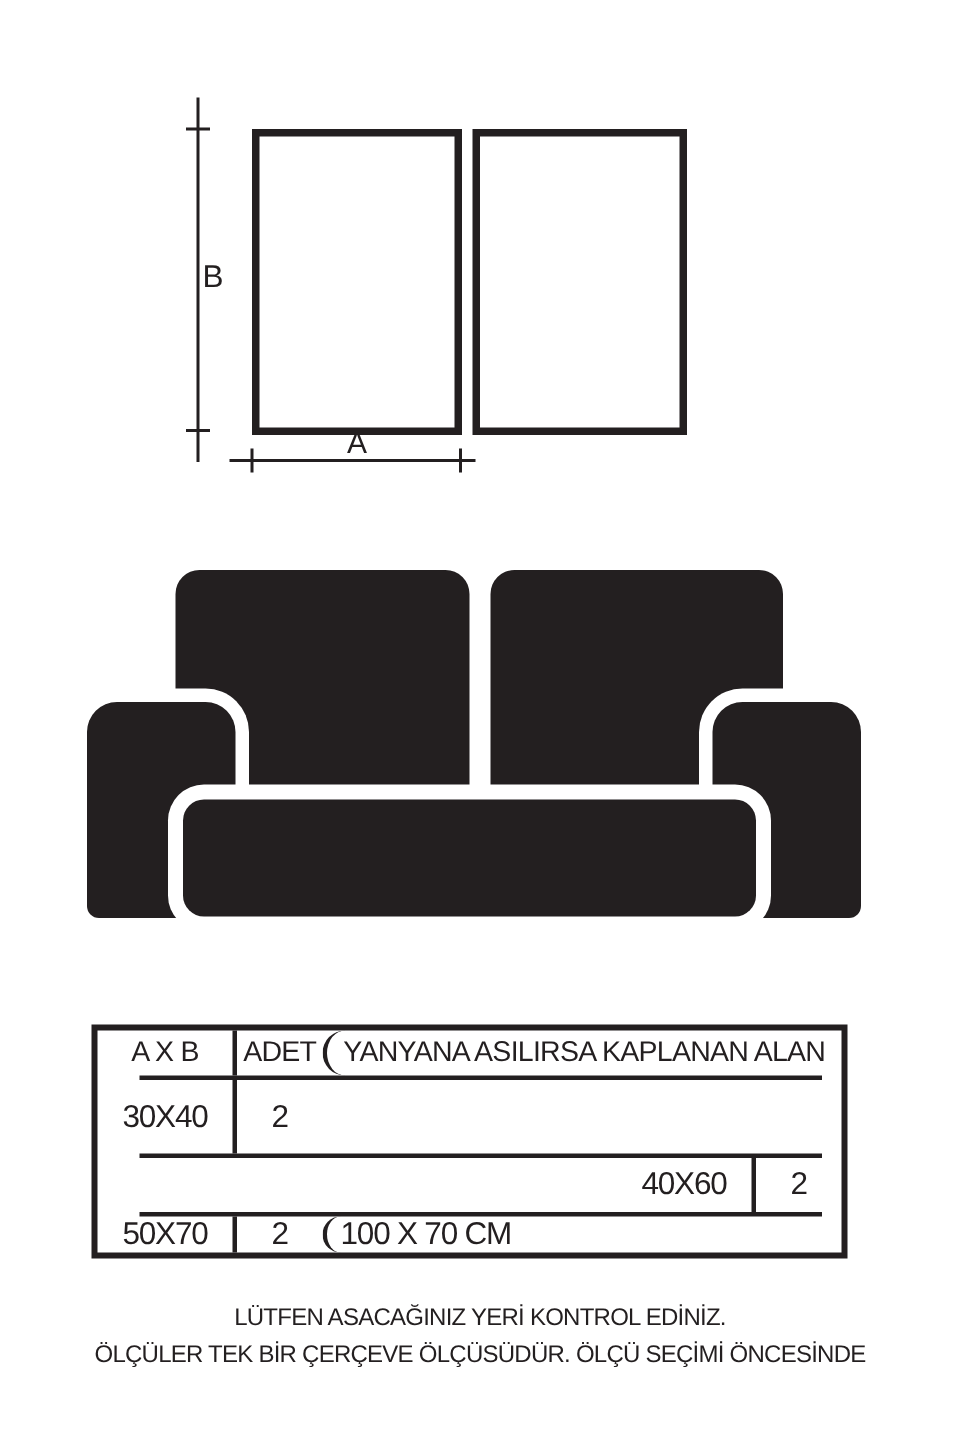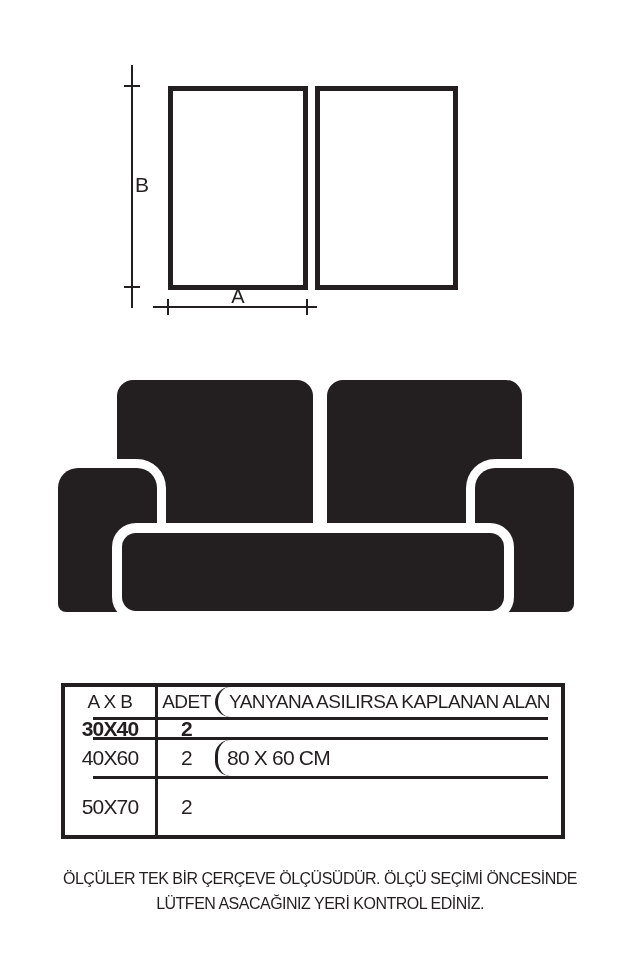--- a/index.html
+++ b/index.html
@@ -55,21 +55,21 @@
     box-shadow: 0 0 0 10px #ffffff;
   }
   
   .size-table {
     left:61px; top:683px; width:504px; height:156px;
     border:4px solid #231f20; box-sizing:border-box;
     display:flex; flex-direction:column;
   }
   .t-row { display:flex; align-items:center; }
   .t-row.hdr { height:30px; font-size:19px; letter-spacing:-0.5px; }
-  .t-row.r1 { height:17px;font-weight:bold; }
+  .t-row.r1 { height:50px; }
   .t-row.r2 { height:36px;justify-content:flex-end; }
   .t-row.r3 { flex:1; }
   .t-row .c1 { width:90px; text-align:center; }
   .t-row .c2 { width:60px; text-align:center; border-left:3px solid #231f20; box-sizing:border-box;
                align-self:stretch; display:flex; align-items:center; justify-content:center; }
   .t-row .c3 { flex:1; border-left:3px solid #231f20; box-sizing:border-box; padding-left:9px;
                align-self:stretch; display:flex; align-items:center;border-radius:15px; }
   .t-row.hdr .c3 { justify-content:center; padding-left:0; }
   .t-row:not(.hdr) { font-size:21px; letter-spacing:-0.8px; }
   .h-sep { height:3px; background:#231f20; margin:0 13px 0 28px; flex:none; }
@@ -115,27 +115,27 @@
     </div>
     <div class="h-sep"></div>
     <div class="t-row r1">
       <div class="c1">30X40</div>
       <div class="c2">2</div>
     </div>
     <div class="h-sep"></div>
     <div class="t-row r2">
       <div class="c1">40X60</div>
       <div class="c2">2</div>
-      <div class="c3">80 X 60 CM</div>
     </div>
     <div class="h-sep"></div>
     <div class="t-row r3">
       <div class="c1">50X70</div>
       <div class="c2">2</div>
+      <div class="c3">100 X 70 CM</div>
     </div>
   </div>
 
   <div class="abs note">
+    <div>LÜTFEN ASACAĞINIZ YERİ KONTROL EDİNİZ.</div>
     <div>ÖLÇÜLER TEK BİR ÇERÇEVE ÖLÇÜSÜDÜR. ÖLÇÜ SEÇİMİ ÖNCESİNDE</div>
-    <div>LÜTFEN ASACAĞINIZ YERİ KONTROL EDİNİZ.</div>
   </div>
 
 </div>
 
 </body></html>

